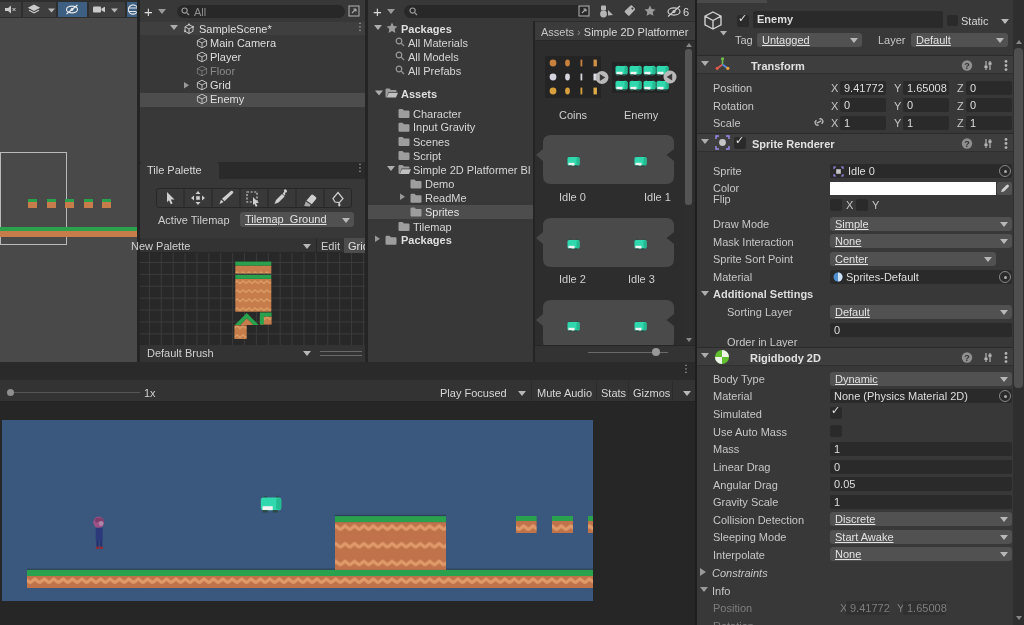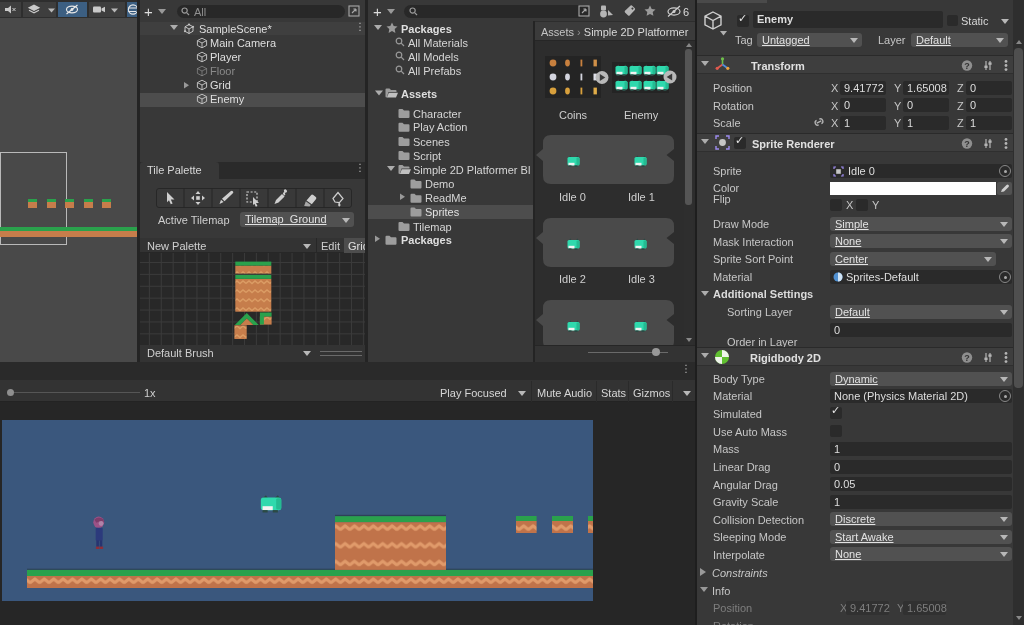--- a/index.html
+++ b/index.html
@@ -163,21 +163,21 @@
       <g transform="translate(175,3)">
         <path d="M2 7.5 L7 1.5 L12 7.5 L8.4 11.6 L4 11 Z" fill="none" stroke="#cfcfcf" stroke-width="1.2"></path>
         <path d="M8.4 11.6 Q10.5 14.8 8.6 15.4 Q6.8 15.8 7.4 12.6 Z"></path>
       </g>
     </g>
   </svg>
   <div class="abs txt" style="left:158px;top:214px;color:#cfcfcf;">Active Tilemap</div>
   <div class="drop" style="left:240px;top:212px;width:114px;height:15px;">Tilemap_Ground<span class="dar"></span></div>
 
   <div class="abs" style="left:140px;top:238px;width:225px;height:15px;background:#333333;border-bottom:1px solid #272727;"></div>
-  <div class="abs txt" style="left:147px;top:240px;color:#d0d0d0;">New Palette</div>
+  <div class="abs txt" style="left:131px;top:240px;color:#d0d0d0;">New Palette</div>
   <div class="abs" style="left:303px;top:244px;">
         <span class="dar2"></span>
       </div>
   <div class="abs" style="left:316px;top:238px;width:1px;height:15px;background:#272727;"></div>
   <div class="abs txt" style="left:321px;top:240px;color:#d0d0d0;">Edit</div>
   <div class="abs" style="left:344px;top:238px;width:21px;height:15px;background:#4d4d4d;"></div>
   <div class="abs txt" style="left:348px;top:240px;color:#e0e0e0;">Grid</div>
 
   <div class="abs" style="left:140px;top:253px;width:225px;height:92px;background:#282828;
     background-image:linear-gradient(#3a3a3a 1px, transparent 1px),linear-gradient(90deg,#3a3a3a 1px, transparent 1px);
@@ -289,21 +289,21 @@
     <use href="#fc" x="42" y="98.1"></use>
     <path d="M32 113.5 L37 116.7 L32 119.9 Z" fill="#999"></path>
     <use href="#fc" x="42" y="112.2"></use>
     <use href="#fc" x="42" y="126"></use>
     <use href="#fc" x="30" y="140.4"></use>
     <path d="M7 155.5 L12 158.7 L7 161.9 Z" fill="#999"></path>
     <use href="#fc" x="17" y="154.2"></use>
   </svg>
   <div class="abs txt bold" style="left:401px;top:88px;color:#dfdfdf;">Assets</div>
   <div class="abs txt" style="left:413px;top:107.7px;color:#d6d6d6;">Character</div>
-  <div class="abs txt" style="left:413px;top:121.4px;color:#d6d6d6;">Play Action</div>
+  <div class="abs txt" style="left:413px;top:121.4px;color:#d6d6d6;">Input Gravity</div>
   <div class="abs txt" style="left:413px;top:135.5px;color:#d6d6d6;">Scenes</div>
   <div class="abs txt" style="left:413px;top:149.7px;color:#d6d6d6;">Script</div>
   <div class="abs txt" style="left:413px;top:163.5px;color:#d6d6d6;">Simple 2D Platformer Bl</div>
   <div class="abs txt" style="left:425px;top:178.2px;color:#d6d6d6;">Demo</div>
   <div class="abs txt" style="left:425px;top:192.3px;color:#d6d6d6;">ReadMe</div>
   <div class="abs txt" style="left:425px;top:206.1px;color:#e2e2e2;">Sprites</div>
   <div class="abs txt" style="left:413px;top:220.5px;color:#d6d6d6;">Tilemap</div>
   <div class="abs txt bold" style="left:401px;top:234.3px;color:#dfdfdf;">Packages</div>
 
   <div class="abs" style="left:533px;top:21px;width:2px;height:341px;background:#242424;"></div>
@@ -365,21 +365,21 @@
     <use href="#bub" x="0" y="177"></use>
     <use href="#esp" x="32" y="197"></use>
     <use href="#esp" x="99" y="197"></use>
     <use href="#bub" x="0" y="259"></use>
     <use href="#esp" x="32" y="279"></use>
     <use href="#esp" x="99" y="279"></use>
   </svg>
   <div class="abs txt" style="left:559px;top:109px;color:#cfcfcf;">Coins</div>
   <div class="abs txt" style="left:624px;top:109px;color:#cfcfcf;">Enemy</div>
   <div class="abs txt" style="left:559px;top:190.5px;color:#cfcfcf;">Idle 0</div>
-  <div class="abs txt" style="left:628px;top:190.5px;color:#cfcfcf;">Idle 1</div>
+  <div class="abs txt" style="left:644px;top:190.5px;color:#cfcfcf;">Idle 1</div>
   <div class="abs txt" style="left:559px;top:273px;color:#cfcfcf;">Idle 2</div>
   <div class="abs txt" style="left:628px;top:273px;color:#cfcfcf;">Idle 3</div>
 
   <div class="abs" style="left:535px;top:345px;width:160px;height:17px;background:#333333;border-top:1px solid #262626;"></div>
   <div class="abs" style="left:588px;top:352px;width:80px;height:1px;background:#6a6a6a;"></div>
   <div class="abs" style="left:652px;top:348px;width:8px;height:8px;border-radius:50%;background:#989898;"></div>
 
   <div class="abs" style="left:684px;top:41px;width:9px;height:304px;background:#2e2e2e;"></div>
   <div class="abs" style="left:685px;top:49px;width:7px;height:156px;background:#555555;border-radius:3px;"></div>
   <div class="abs" style="left:686px;top:43px;width:0;height:0;border-left:3px solid transparent;border-right:3px solid transparent;border-bottom:4px solid #888;"></div>

